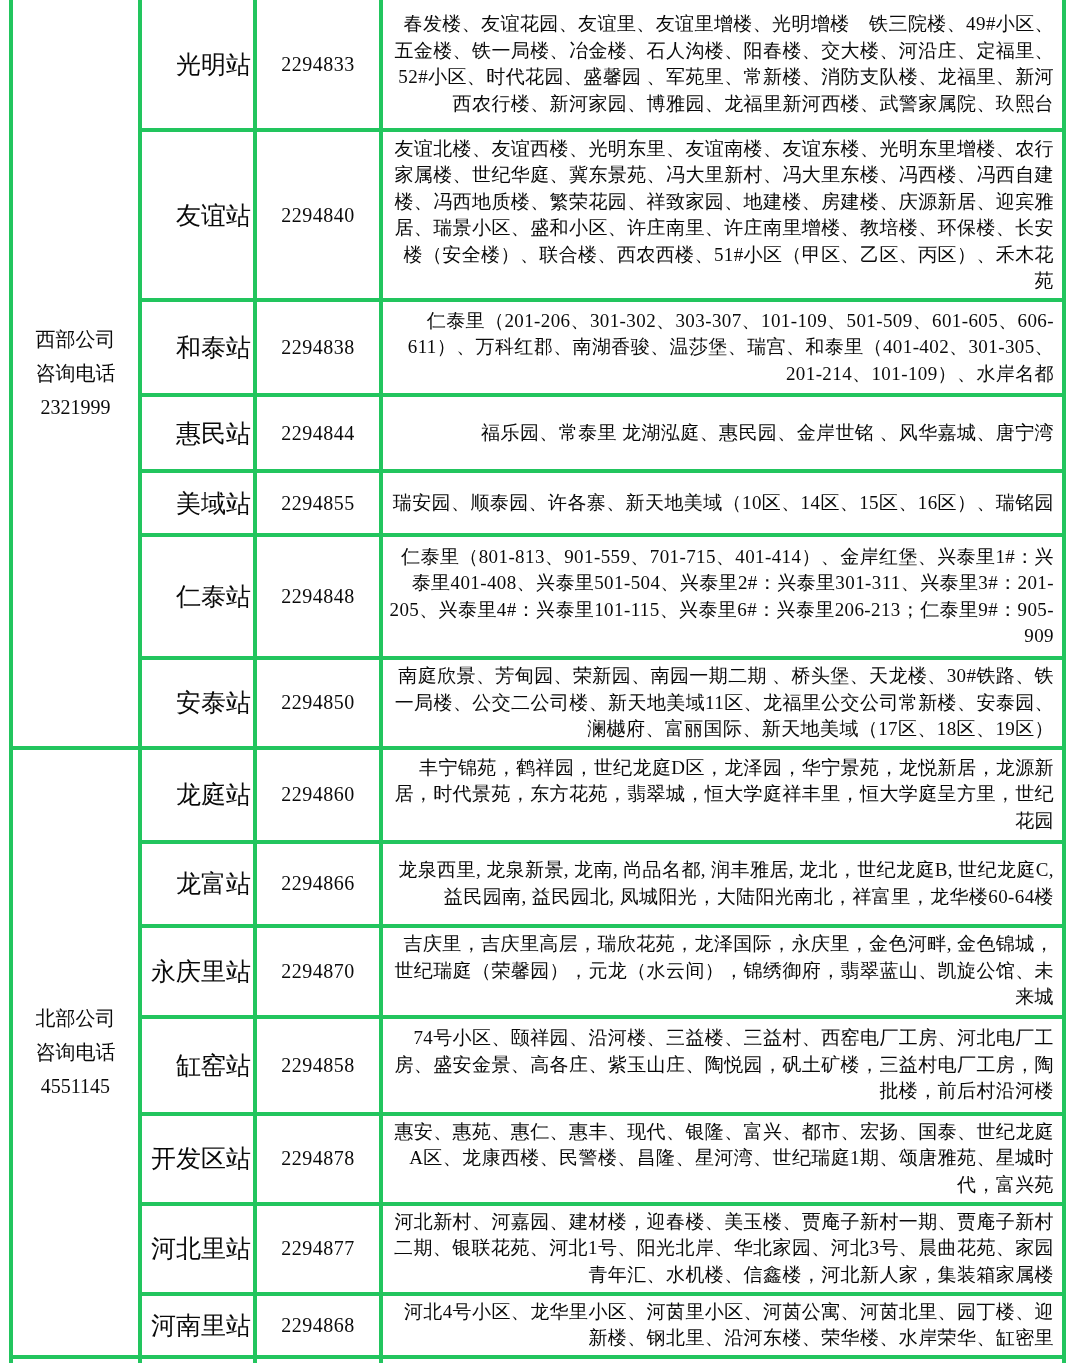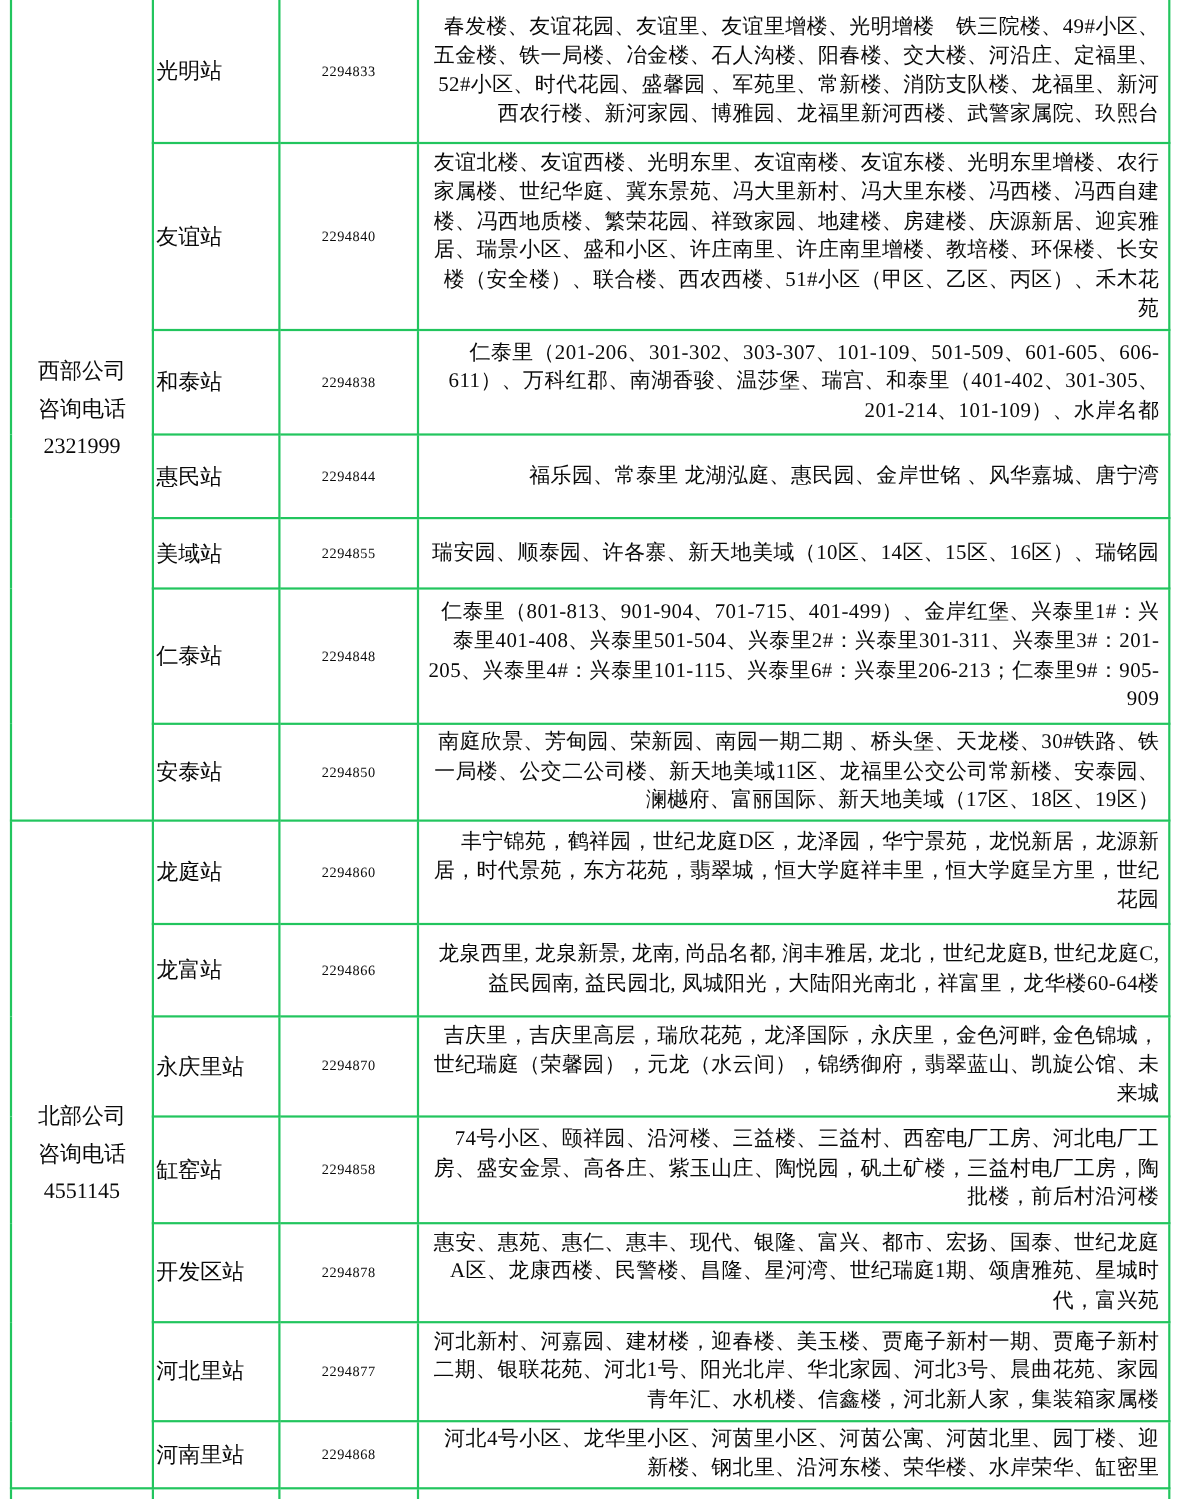--- a/index.html
+++ b/index.html
@@ -12,40 +12,40 @@
     font-family:"Liberation Serif","DejaVu Serif",serif;
     color:#0a0a0a;
   }
   table.stations{
     border-collapse:collapse;
     table-layout:fixed;
     width:1053px;
     margin-left:9px;
   }
   td{
-    border:2px solid #22c55e;
+    border:4px solid #22c55e;
     vertical-align:middle;
     overflow:hidden;
   }
   td.group{
     text-align:center;
     font-size:20px;
     line-height:34px;
     white-space:pre-line;
     padding:0 4px;
     margin-left:41px;
   }
   td.station{
-    text-align:left;
-    font-size:20px;
+    text-align:right;
+    font-size:25px;
     padding:0 2px;
   }
   td.phone{
     text-align:center;
-    font-size:13px;
+    font-size:20px;
     letter-spacing:.5px;
   }
   td.areas{
     font-size:19px;
     line-height:26.5px;
     text-align:right;
     padding:3px 8px 3px 4px;
     letter-spacing:.4px;
   }
   tr.first-row td{border-top:none;}
@@ -87,21 +87,21 @@
       <td class="areas">福乐园、常泰里 龙湖泓庭、惠民园、金岸世铭 、风华嘉城、唐宁湾</td>
     </tr>
     <tr style="height:64px">
       <td class="station">美域站</td>
       <td class="phone">2294855</td>
       <td class="areas">瑞安园、顺泰园、许各寨、新天地美域（10区、14区、15区、16区）、瑞铭园</td>
     </tr>
     <tr style="height:123px">
       <td class="station">仁泰站</td>
       <td class="phone">2294848</td>
-      <td class="areas">仁泰里（801-813、901-904、701-715、401-499）、金岸红堡、兴泰里1#：兴泰里401-408、兴泰里501-504、兴泰里2#：兴泰里301-311、兴泰里3#：201-205、兴泰里4#：兴泰里101-115、兴泰里6#：兴泰里206-213；仁泰里9#：905-909</td>
+      <td class="areas">仁泰里（801-813、901-559、701-715、401-414）、金岸红堡、兴泰里1#：兴泰里401-408、兴泰里501-504、兴泰里2#：兴泰里301-311、兴泰里3#：201-205、兴泰里4#：兴泰里101-115、兴泰里6#：兴泰里206-213；仁泰里9#：905-909</td>
     </tr>
     <tr style="height:86px">
       <td class="station">安泰站</td>
       <td class="phone">2294850</td>
       <td class="areas">南庭欣景、芳甸园、荣新园、南园一期二期 、桥头堡、天龙楼、30#铁路、铁一局楼、公交二公司楼、新天地美域11区、龙福里公交公司常新楼、安泰园、澜樾府、富丽国际、新天地美域（17区、18区、19区）</td>
     </tr>
 
     <tr style="height:94px">
       <td class="group" rowspan="7">北部公司
 咨询电话

